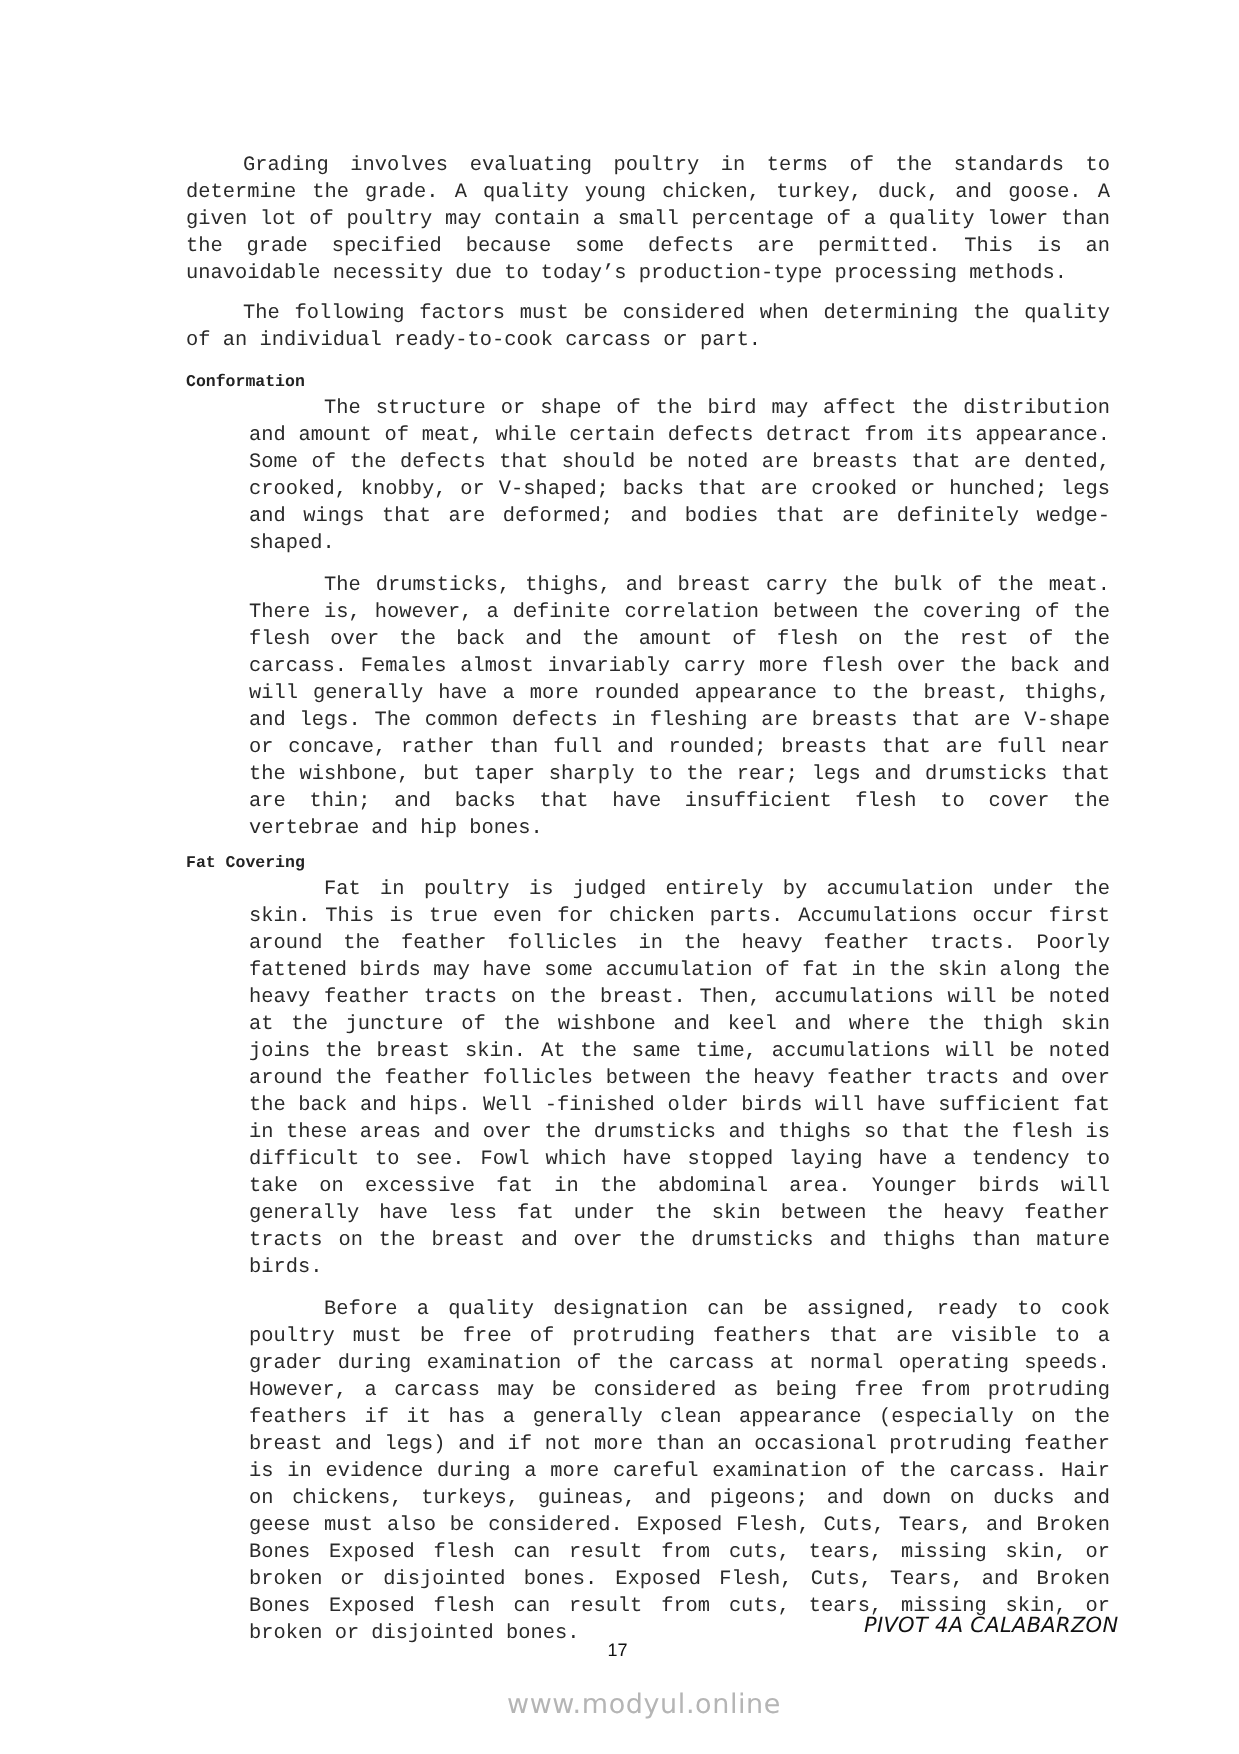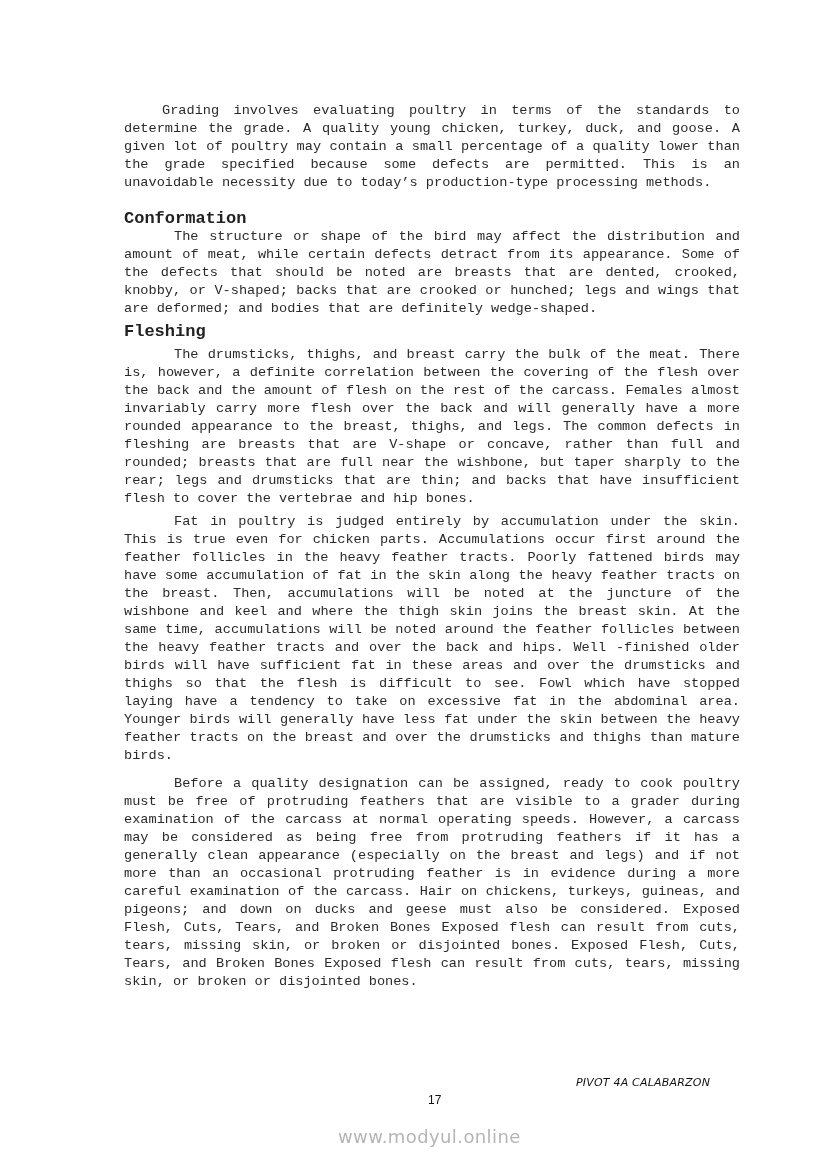--- a/index.html
+++ b/index.html
@@ -3,62 +3,63 @@
 <meta charset="utf-8">
 <style>
   html, body { margin: 0; padding: 0; background: #ffffff; }
   body { width: 826px; height: 1169px; position: relative; overflow: hidden; }
   .page {
     position: absolute; left: 124px; top: 102px; width: 616px;
     font-family: Liberation Mono, monospace;
     font-size: 13.6px; line-height: 18px; color: #2a2a2a;
   }
   .para { margin: 0; text-align: justify; text-indent: 38px; }
-  .para.indent2 { text-indent: 50px; }
+  .para.indent2 { text-indent: 50px; margin-left: 42px; }
   .gap { height: 9px; }
-  .heading { font-weight: bold; margin: 0; color: #222; font-size: 17px; }
+  .heading { font-weight: bold; margin: 0; color: #222; font-size: 11px; }
   .heading-gap { height: 5px; }
   .footer-title {
     position: absolute; left: 576px; top: 1076px;
     font-family: "DejaVu Sans", "Liberation Sans", sans-serif;
-    font-style: italic; font-size: 11px; color: #111; letter-spacing: 0.2px;
+    font-style: italic; font-size: 14px; color: #111; letter-spacing: 0.2px;
   }
   .page-num {
-    position: absolute; left: 428px; top: 1093px;
+    position: absolute; left: 405px; top: 1093px;
     font-family: "Liberation Sans", "DejaVu Sans", sans-serif;
     font-size: 12px; color: #111;
   }
   .watermark {
     position: absolute; left: 338px; top: 1126px;
     font-family: "DejaVu Sans", "Liberation Sans", sans-serif;
     font-size: 18px; color: #b5b5b5; letter-spacing: 0.4px;
   }
 </style>
 </head>
 <body>
 
 <div class="page">
   <p class="para">Grading involves evaluating poultry in terms of the standards to determine the grade. A quality young chicken, turkey, duck, and goose. A given lot of poultry may contain a small percentage of a quality lower than the grade specified because some defects are permitted. This is an unavoidable necessity due to today’s production-type processing methods.</p>
   <div class="gap"></div>
+  <p class="para">The following factors must be considered when determining the quality of an individual ready-to-cook carcass or part.</p>
   <div class="gap"></div>
 
   <div>
     <p class="heading">Conformation</p>
     <p class="para indent2">The structure or shape of the bird may affect the distribution and amount of meat, while certain defects detract from its appearance. Some of the defects that should be noted are breasts that are dented, crooked, knobby, or V-shaped; backs that are crooked or hunched; legs and wings that are deformed; and bodies that are definitely wedge-shaped.</p>
   </div>
   <div class="heading-gap"></div>
 
   <div>
-    <p class="heading">Fleshing</p>
     <div class="heading-gap"></div>
     <p class="para indent2">The drumsticks, thighs, and breast carry the bulk of the meat. There is, however, a definite correlation between the covering of the flesh over the back and the amount of flesh on the rest of the carcass. Females almost invariably carry more flesh over the back and will generally have a more rounded appearance to the breast, thighs, and legs. The common defects in fleshing are breasts that are V-shape or concave, rather than full and rounded; breasts that are full near the wishbone, but taper sharply to the rear; legs and drumsticks that are thin; and backs that have insufficient flesh to cover the vertebrae and hip bones.</p>
   </div>
   <div class="heading-gap"></div>
 
   <div>
+    <p class="heading">Fat Covering</p>
     <p class="para indent2">Fat in poultry is judged entirely by accumulation under the skin. This is true even for chicken parts. Accumulations occur first around the feather follicles in the heavy feather tracts. Poorly fattened birds may have some accumulation of fat in the skin along the heavy feather tracts on the breast. Then, accumulations will be noted at the juncture of the wishbone and keel and where the thigh skin joins the breast skin. At the same time, accumulations will be noted around the feather follicles between the heavy feather tracts and over the back and hips. Well -finished older birds will have sufficient fat in these areas and over the drumsticks and thighs so that the flesh is difficult to see. Fowl which have stopped laying have a tendency to take on excessive fat in the abdominal area. Younger birds will generally have less fat under the skin between the heavy feather tracts on the breast and over the drumsticks and thighs than mature birds.</p>
   </div>
   <div class="heading-gap"></div>
 
   <div>
     <div class="heading-gap"></div>
     <p class="para indent2">Before a quality designation can be assigned, ready to cook poultry must be free of protruding feathers that are visible to a grader during examination of the carcass at normal operating speeds. However, a carcass may be considered as being free from protruding feathers if it has a generally clean appearance (especially on the breast and legs) and if not more than an occasional protruding feather is in evidence during a more careful examination of the carcass. Hair on chickens, turkeys, guineas, and pigeons; and down on ducks and geese must also be considered. Exposed Flesh, Cuts, Tears, and Broken Bones Exposed flesh can result from cuts, tears, missing skin, or broken or disjointed bones. Exposed Flesh, Cuts, Tears, and Broken Bones Exposed flesh can result from cuts, tears, missing skin, or broken or disjointed bones.</p>
   </div>
 </div>
 

